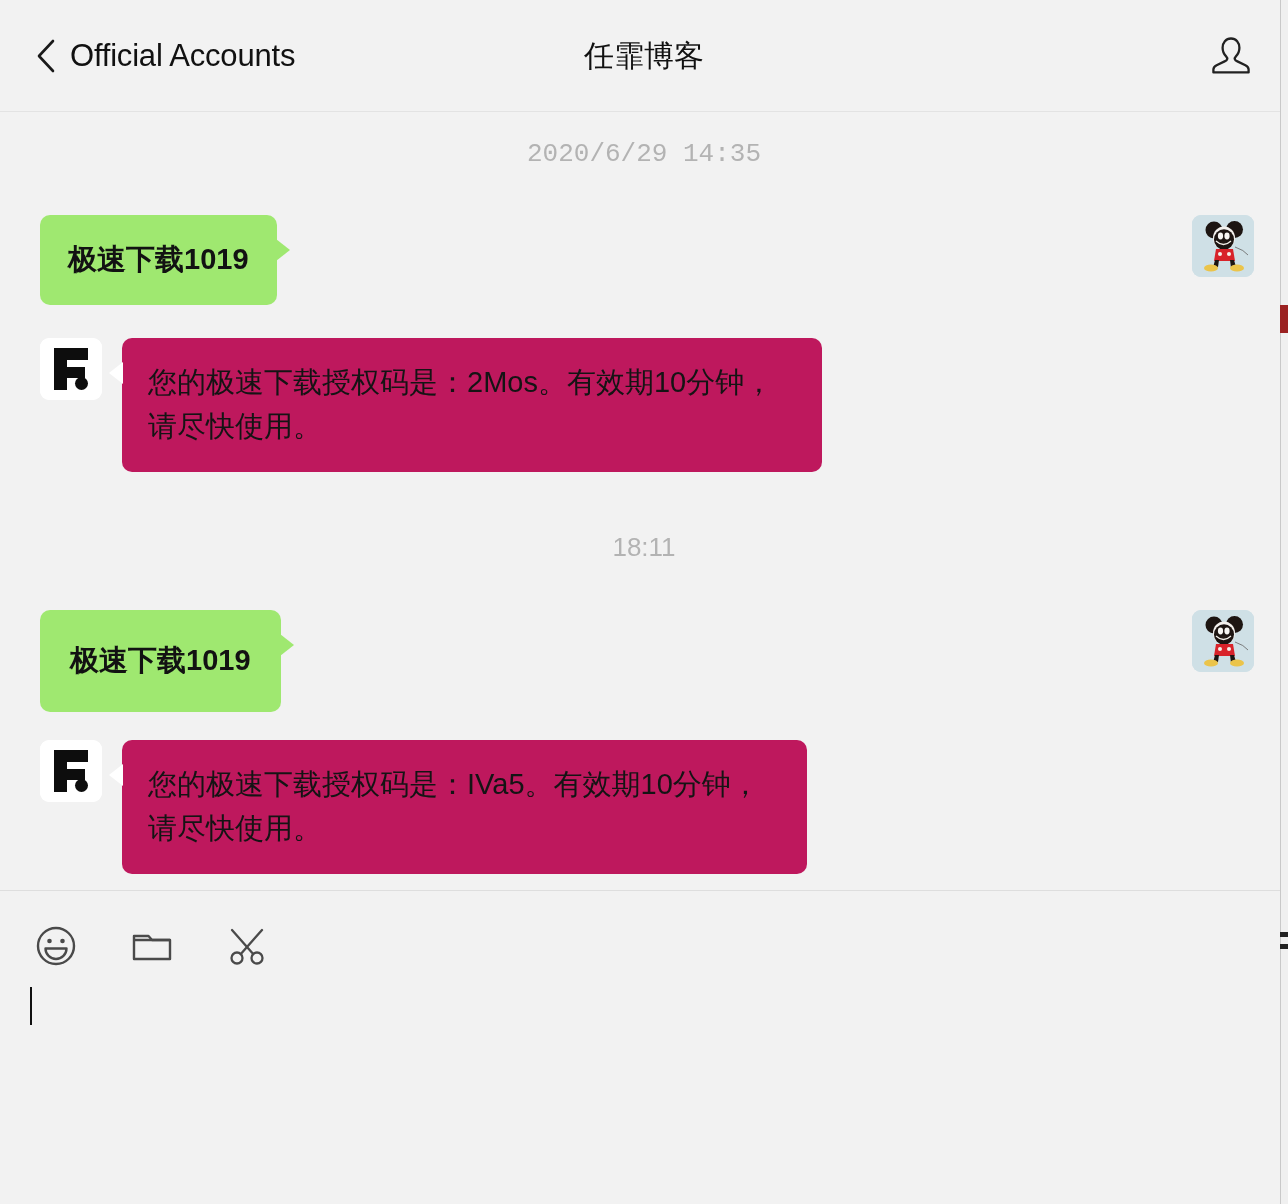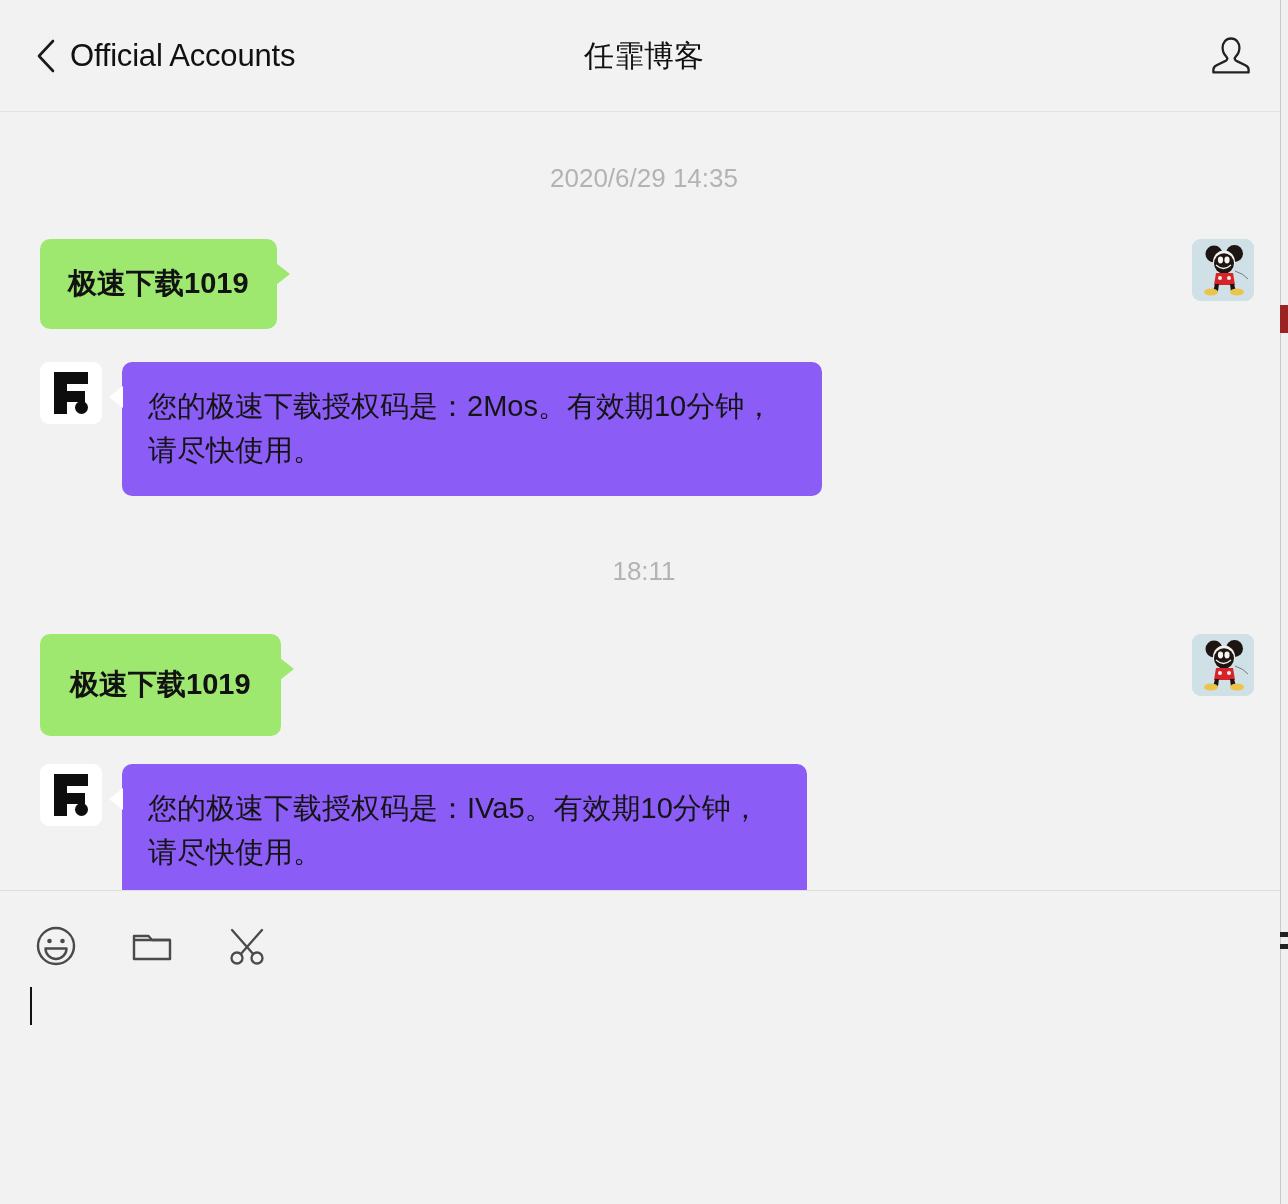--- a/index.html
+++ b/index.html
@@ -136,21 +136,21 @@
   .bubble {
     position: relative;
     max-width: 700px;
     border-radius: 10px;
     font-size: 29px;
     line-height: 1.52;
     word-break: break-word;
   }
 
   .bubble.in {
-    background: #8b5cf6;
+    background: #be185d;
     color: #141414;
     margin-left: 20px;
     padding: 22px 26px 24px 26px;
   }
 
   .bubble.in::before {
     content: "";
     position: absolute;
     left: -13px;
     top: 24px;
@@ -285,21 +285,21 @@
 
     <div class="header-right">
       <svg class="contact-icon" viewBox="0 0 46 46" fill="none">
         <path d="M23 5.5 C17.8 5.5 14.6 9.6 14.6 14.8 C14.6 18.6 16.3 21.6 18.1 23.4 C19.2 24.5 19.4 25.6 19.1 26.4 C18.8 27.2 17.9 27.8 16.6 28.4 L8.6 32.3 C6.6 33.3 5.4 34.7 5.4 36.5 L5.4 39.4 L40.6 39.4 L40.6 36.5 C40.6 34.7 39.4 33.3 37.4 32.3 L29.4 28.4 C28.1 27.8 27.2 27.2 26.9 26.4 C26.6 25.6 26.8 24.5 27.9 23.4 C29.7 21.6 31.4 18.6 31.4 14.8 C31.4 9.6 28.2 5.5 23 5.5 Z" stroke="currentColor" stroke-width="2.3" stroke-linejoin="round"></path>
       </svg>
     </div>
   </div>
 
   <div class="message-area">
 
-    <div class="timestamp-row" style="margin-top:53px;">2020/6/29 14:35</div>
+    <div class="timestamp-row" style="margin-top:29px;font-family:Liberation Mono, monospace;">2020/6/29 14:35</div>
 
     <div class="msg-row outgoing" style="margin-top:48px;">
       <div class="bubble out">极速下载1019</div>
       <div class="avatar user-photo">
         <svg viewBox="0 0 62 62">
           <rect width="62" height="62" fill="#cfe0e6"></rect>
           <circle cx="22" cy="15" r="8.5" fill="#1d1512"></circle>
           <circle cx="42.5" cy="14.5" r="8.5" fill="#1d1512"></circle>
           <ellipse cx="32" cy="23" rx="11" ry="11.5" fill="#f4f1ee"></ellipse>
           <ellipse cx="32" cy="24.5" rx="10" ry="10.2" fill="#1d1512"></ellipse>

